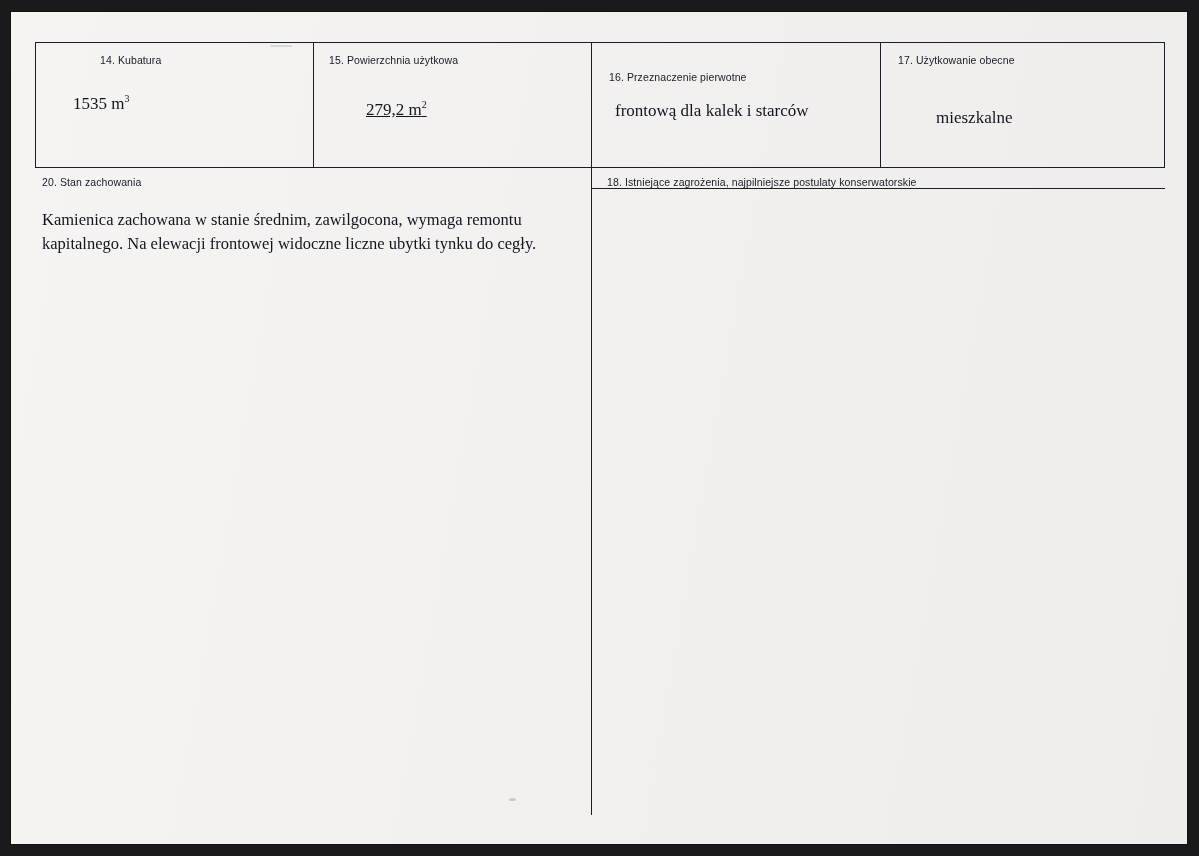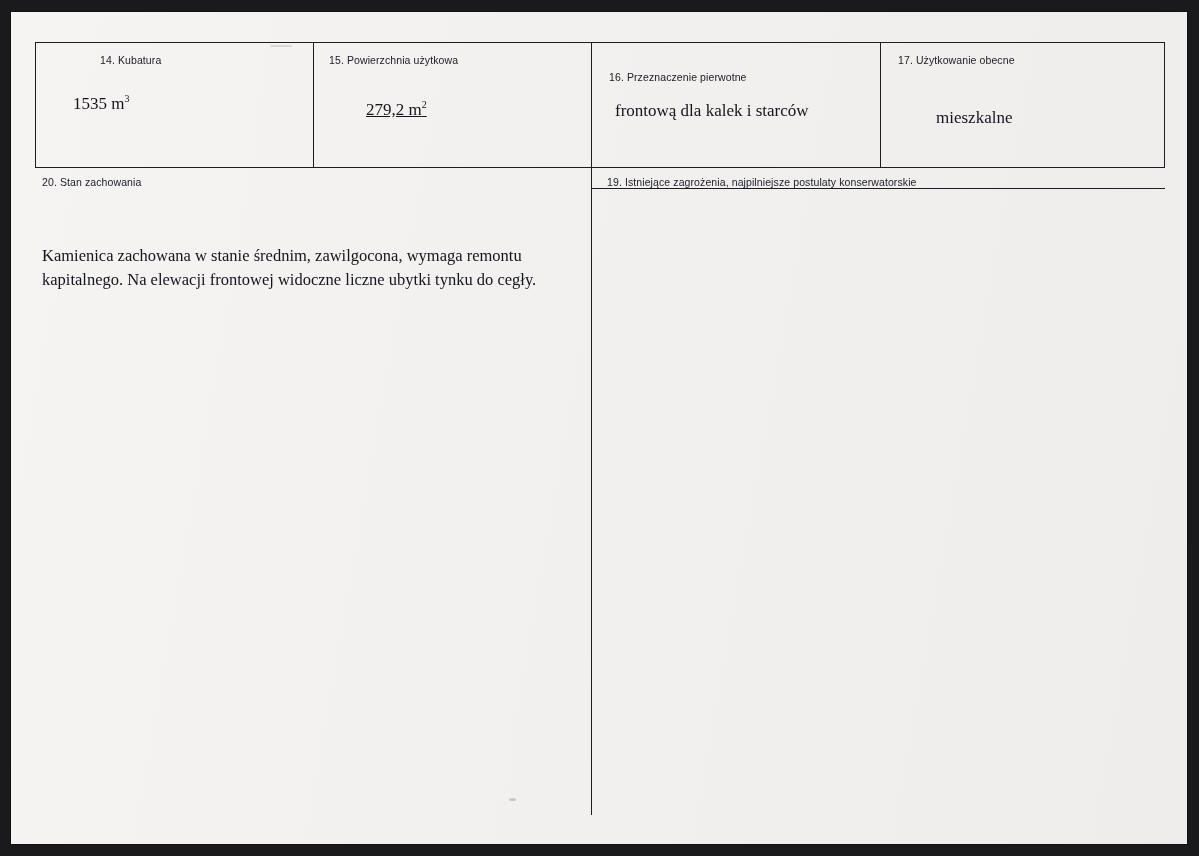--- a/index.html
+++ b/index.html
@@ -125,21 +125,21 @@
 
       <div class="fld-value" style="left:604px; top:89px;">
         <span>frontową dla kalek i starców</span>
       </div>
 
       <div class="fld-value" style="left:925px; top:96px;">
         <span>mieszkalne</span>
       </div>
 
       <div class="fld-label" style="left:31px; top:164px;">20. Stan zachowania</div>
-      <div class="para" style="left:31px; top:196px; width:518px;margin-top:36px;">Kamienica zachowana w stanie średnim, zawilgocona, wymaga remontu kapitalnego. Na elewacji frontowej widoczne liczne ubytki tynku do cegły.</div>
+      <div class="para" style="left:31px; top:196px; width:518px;">Kamienica zachowana w stanie średnim, zawilgocona, wymaga remontu kapitalnego. Na elewacji frontowej widoczne liczne ubytki tynku do cegły.</div>
 
-      <div class="fld-label" style="left:596px; top:164px;">19. Istniejące zagrożenia, najpilniejsze postulaty konserwatorskie</div>
+      <div class="fld-label" style="left:596px; top:164px;">18. Istniejące zagrożenia, najpilniejsze postulaty konserwatorskie</div>
 
       <div class="speck" style="left:498px; top:786px; width:7px; height:3px;"></div>
       <div class="speck" style="left:259px; top:33px; width:22px; height:2px; border-radius:1px; opacity:.45;"></div>
     </div>
   </div>
 </div>
 
 </body></html>

